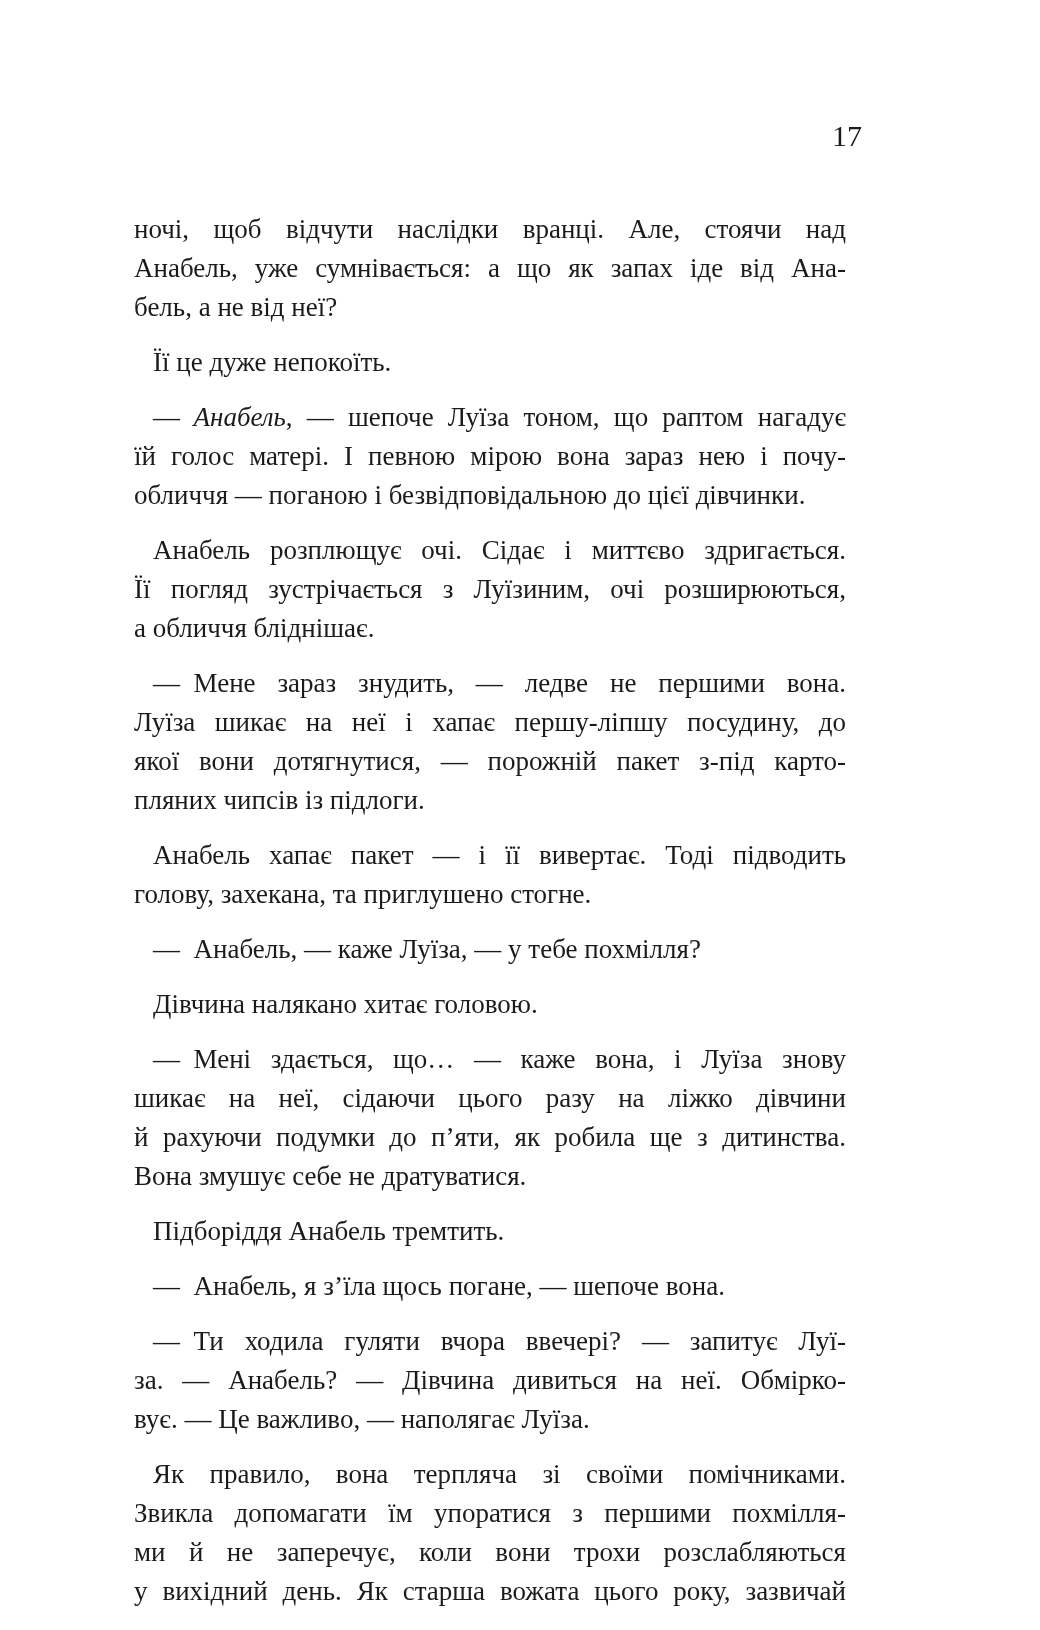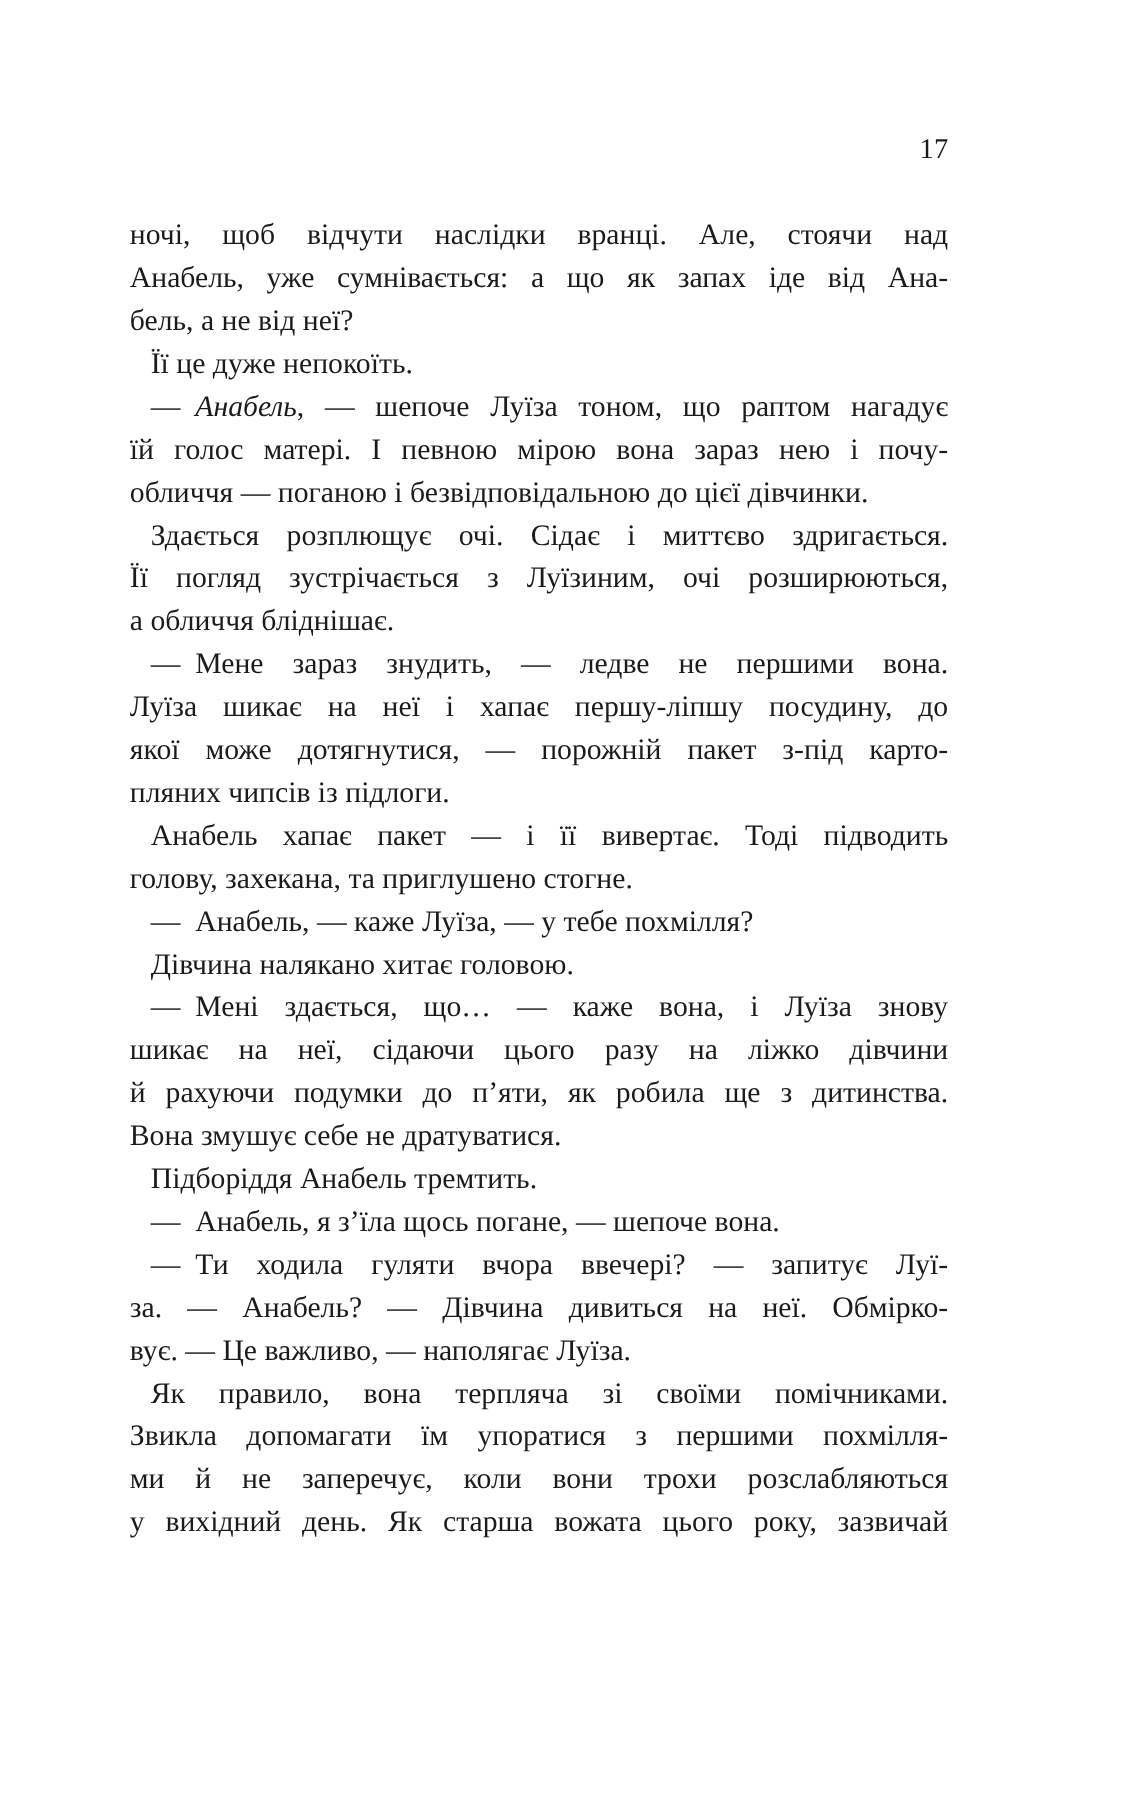--- a/index.html
+++ b/index.html
@@ -18,33 +18,33 @@
     position: absolute;
     inset: 0;
     background: #ffffff;
   }
   .page-number {
     position: absolute;
     top: 116px;
     left: 118px;
     width: 744px;
     text-align: right;
-    font-size: 26px;
+    font-size: 30px;
     line-height: 39px;
   }
   .text-block {
     position: absolute;
     top: 194px;
     left: 118px;
     width: 744px;
     font-size: 27px;
     line-height: 39px;
   }
   .paragraph {
-    margin: 0;
+    margin: 16px;
     padding: 0;
   }
   .line {
     height: 39px;
     overflow: hidden;
     text-align: justify;
     text-align-last: justify;
   }
   .line.last {
     text-align: right;
@@ -70,28 +70,28 @@
       </div>
       <div class="paragraph">
         <div class="line indent last">Її це дуже непокоїть.</div>
       </div>
       <div class="paragraph">
         <div class="line indent"><span>— </span><span class="it">Анабель</span><span>, — шепоче Луїза тоном, що раптом нагадує</span></div>
         <div class="line">їй голос матері. І певною мірою вона зараз нею і почу-</div>
         <div class="line last">обличчя — поганою і безвідповідальною до цієї дівчинки.</div>
       </div>
       <div class="paragraph">
-        <div class="line indent">Здається розплющує очі. Сідає і миттєво здригається.</div>
+        <div class="line indent">Анабель розплющує очі. Сідає і миттєво здригається.</div>
         <div class="line">Її погляд зустрічається з Луїзиним, очі розширюються,</div>
         <div class="line last">а обличчя бліднішає.</div>
       </div>
       <div class="paragraph">
         <div class="line indent">— Мене зараз знудить, — ледве не першими вона.</div>
         <div class="line">Луїза шикає на неї і хапає першу-ліпшу посудину, до</div>
-        <div class="line">якої може дотягнутися, — порожній пакет з-під карто-</div>
+        <div class="line">якої вони дотягнутися, — порожній пакет з-під карто-</div>
         <div class="line last">пляних чипсів із підлоги.</div>
       </div>
       <div class="paragraph">
         <div class="line indent">Анабель хапає пакет — і її вивертає. Тоді підводить</div>
         <div class="line last">голову, захекана, та приглушено стогне.</div>
       </div>
       <div class="paragraph">
         <div class="line indent last">— Анабель, — каже Луїза, — у тебе похмілля?</div>
       </div>
       <div class="paragraph">

